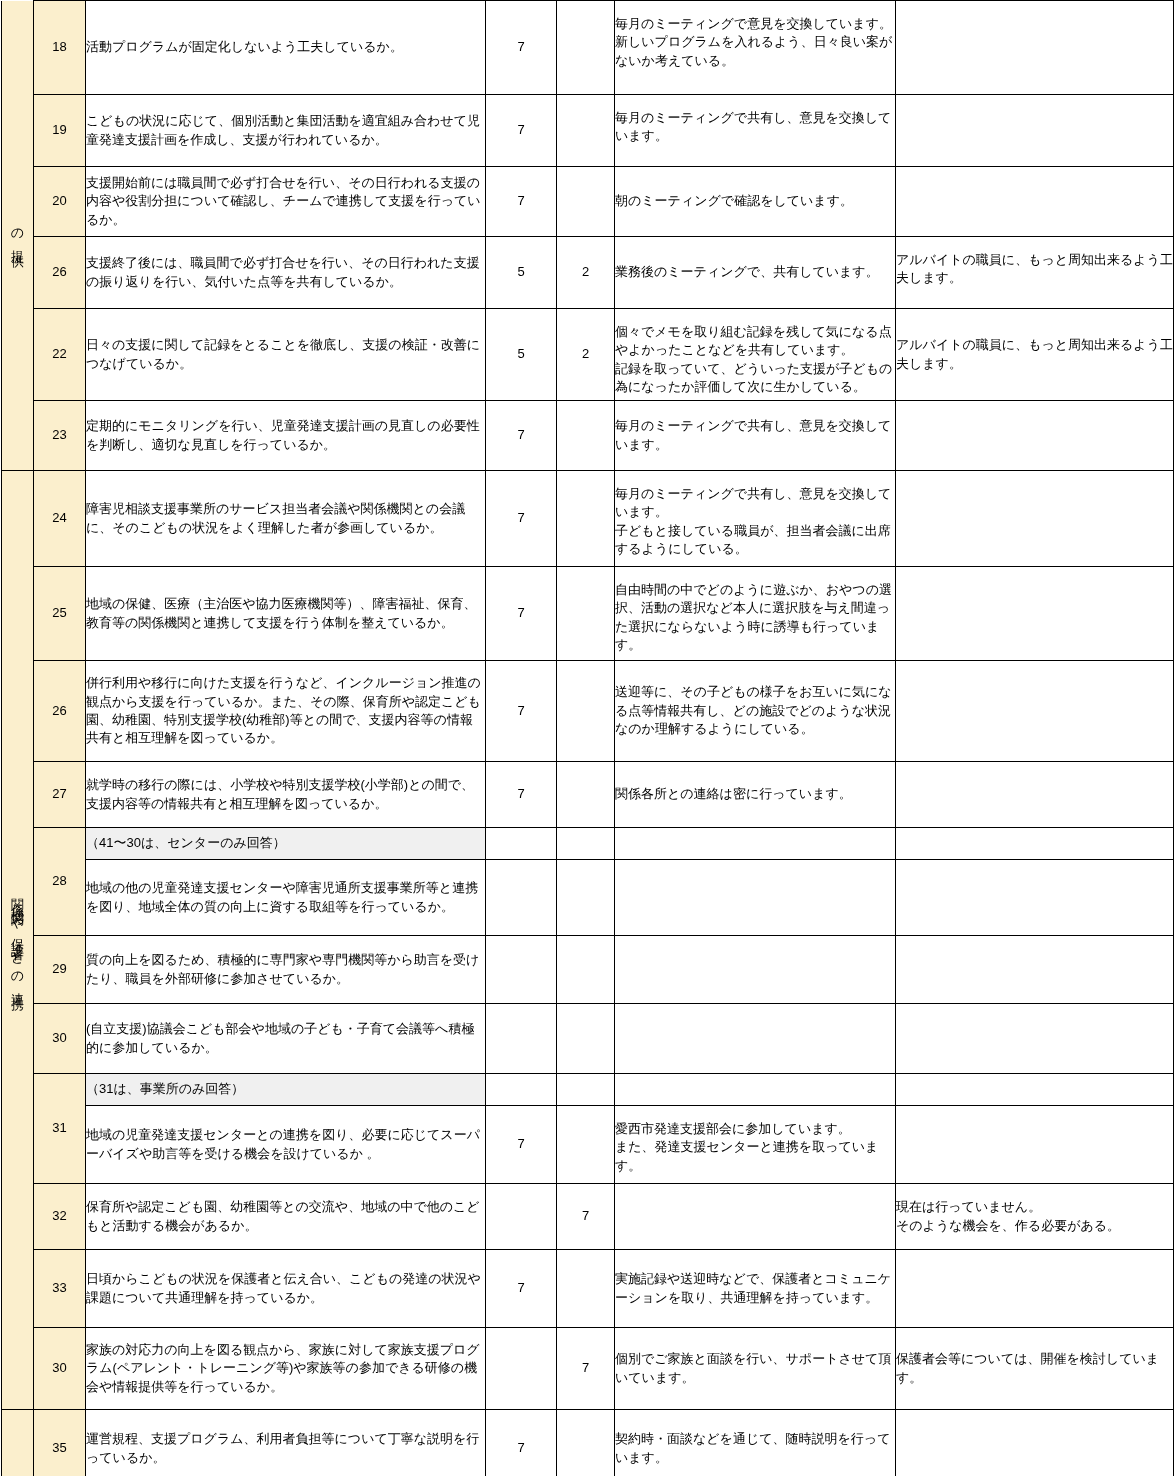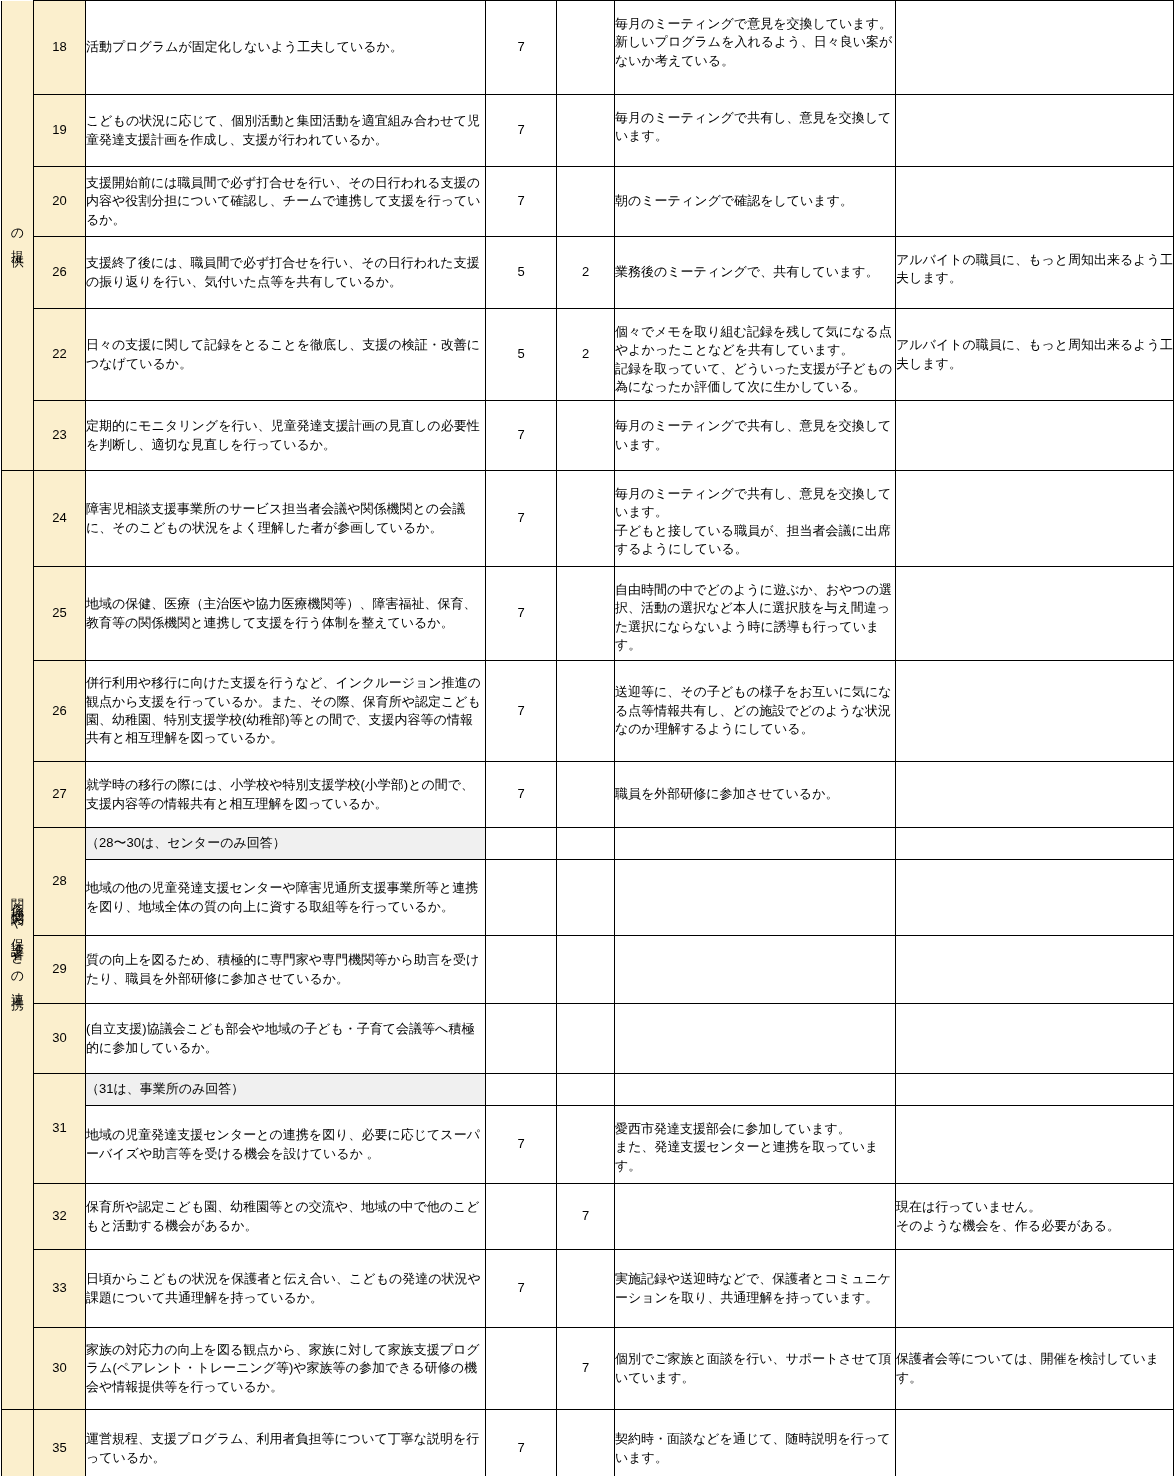--- a/index.html
+++ b/index.html
@@ -215,27 +215,27 @@
         <td class="score"></td>
         <td class="note" style="white-space:pre-line">送迎等に、その子どもの様子をお互いに気になる点等情報共有し、どの施設でどのような状況なのか理解するようにしている。</td>
         <td class="plan" style="white-space:pre-line"></td>
       </tr>
 
       <tr style="height:66px">
         <td class="num">27</td>
         <td class="item mid">就学時の移行の際には、小学校や特別支援学校(小学部)との間で、支援内容等の情報共有と相互理解を図っているか。</td>
         <td class="score">7</td>
         <td class="score"></td>
-        <td class="note" style="white-space:pre-line">職員を外部研修に参加させているか。</td>
+        <td class="note" style="white-space:pre-line">関係各所との連絡は密に行っています。</td>
         <td class="plan" style="white-space:pre-line"></td>
       </tr>
 
       <tr style="height:32px">
         <td class="num" rowspan="2">28</td>
-        <td class="annot">（28〜30は、センターのみ回答）</td>
+        <td class="annot">（41〜30は、センターのみ回答）</td>
         <td class="blankcell"></td>
         <td class="blankcell"></td>
         <td class="blankcell"></td>
         <td class="blankcell"></td>
       </tr>
 
       <tr style="height:76px">
         <td class="item mid">地域の他の児童発達支援センターや障害児通所支援事業所等と連携を図り、地域全体の質の向上に資する取組等を行っているか。</td>
         <td class="score"></td>
         <td class="score"></td>

